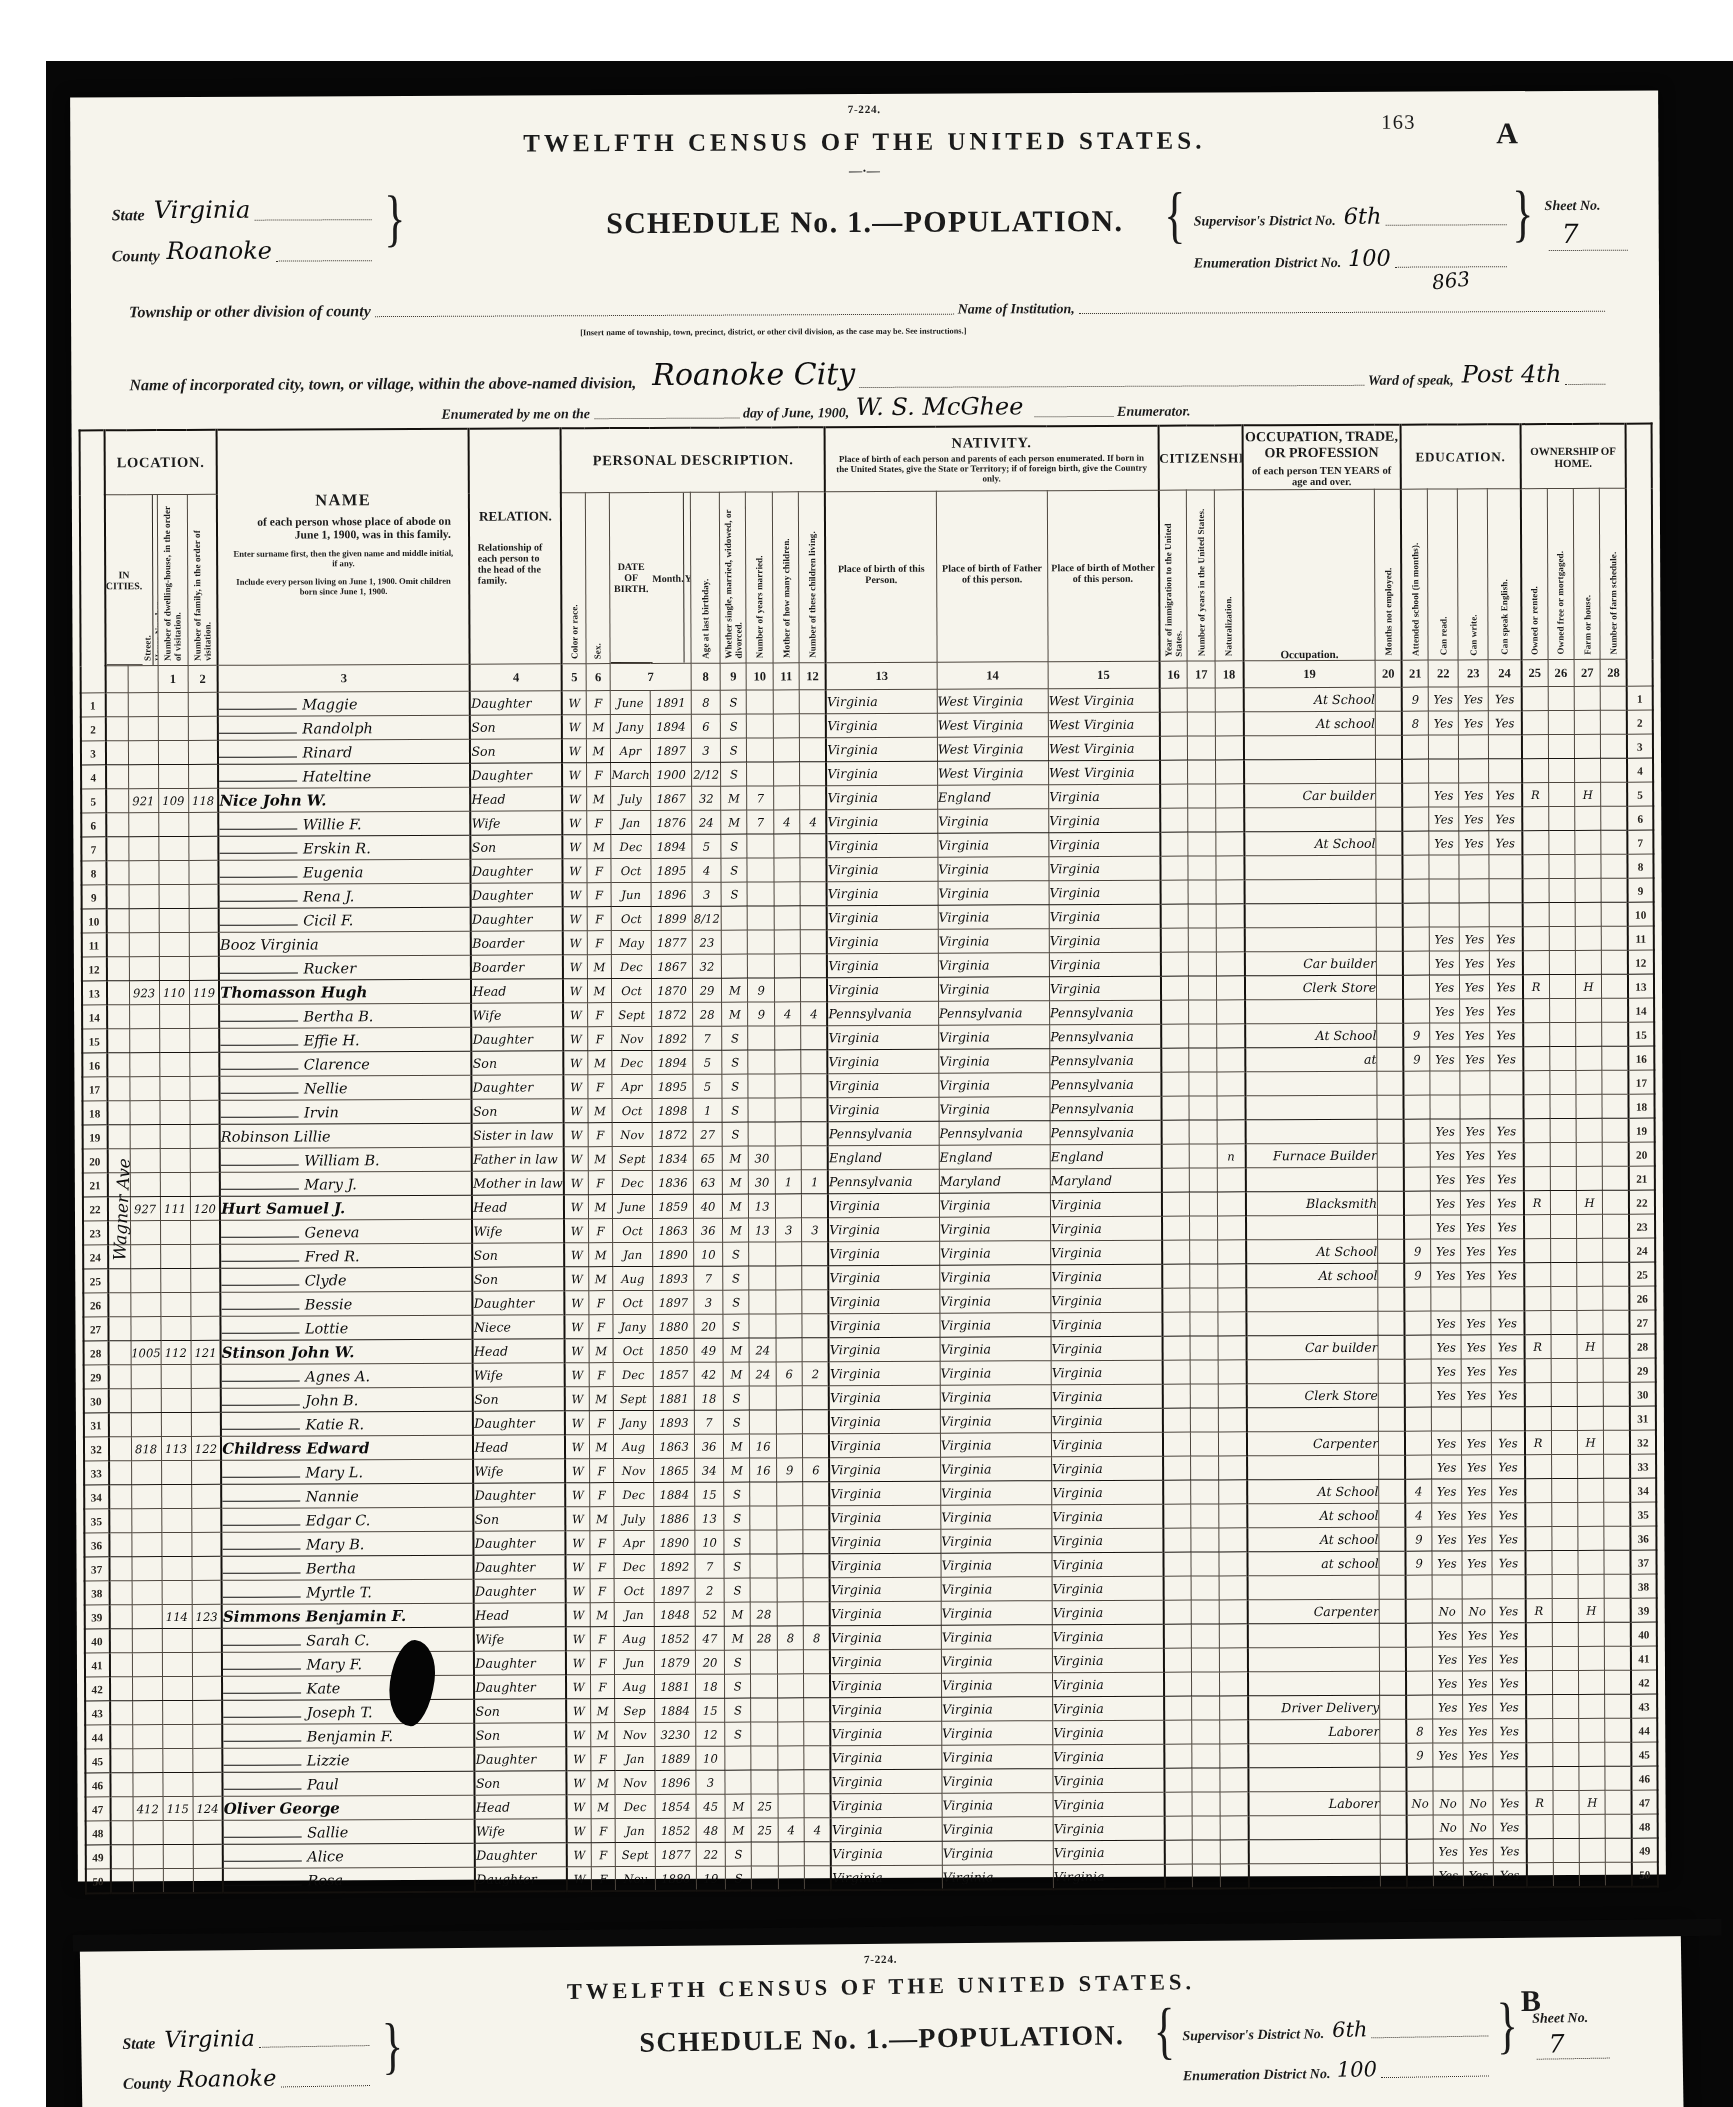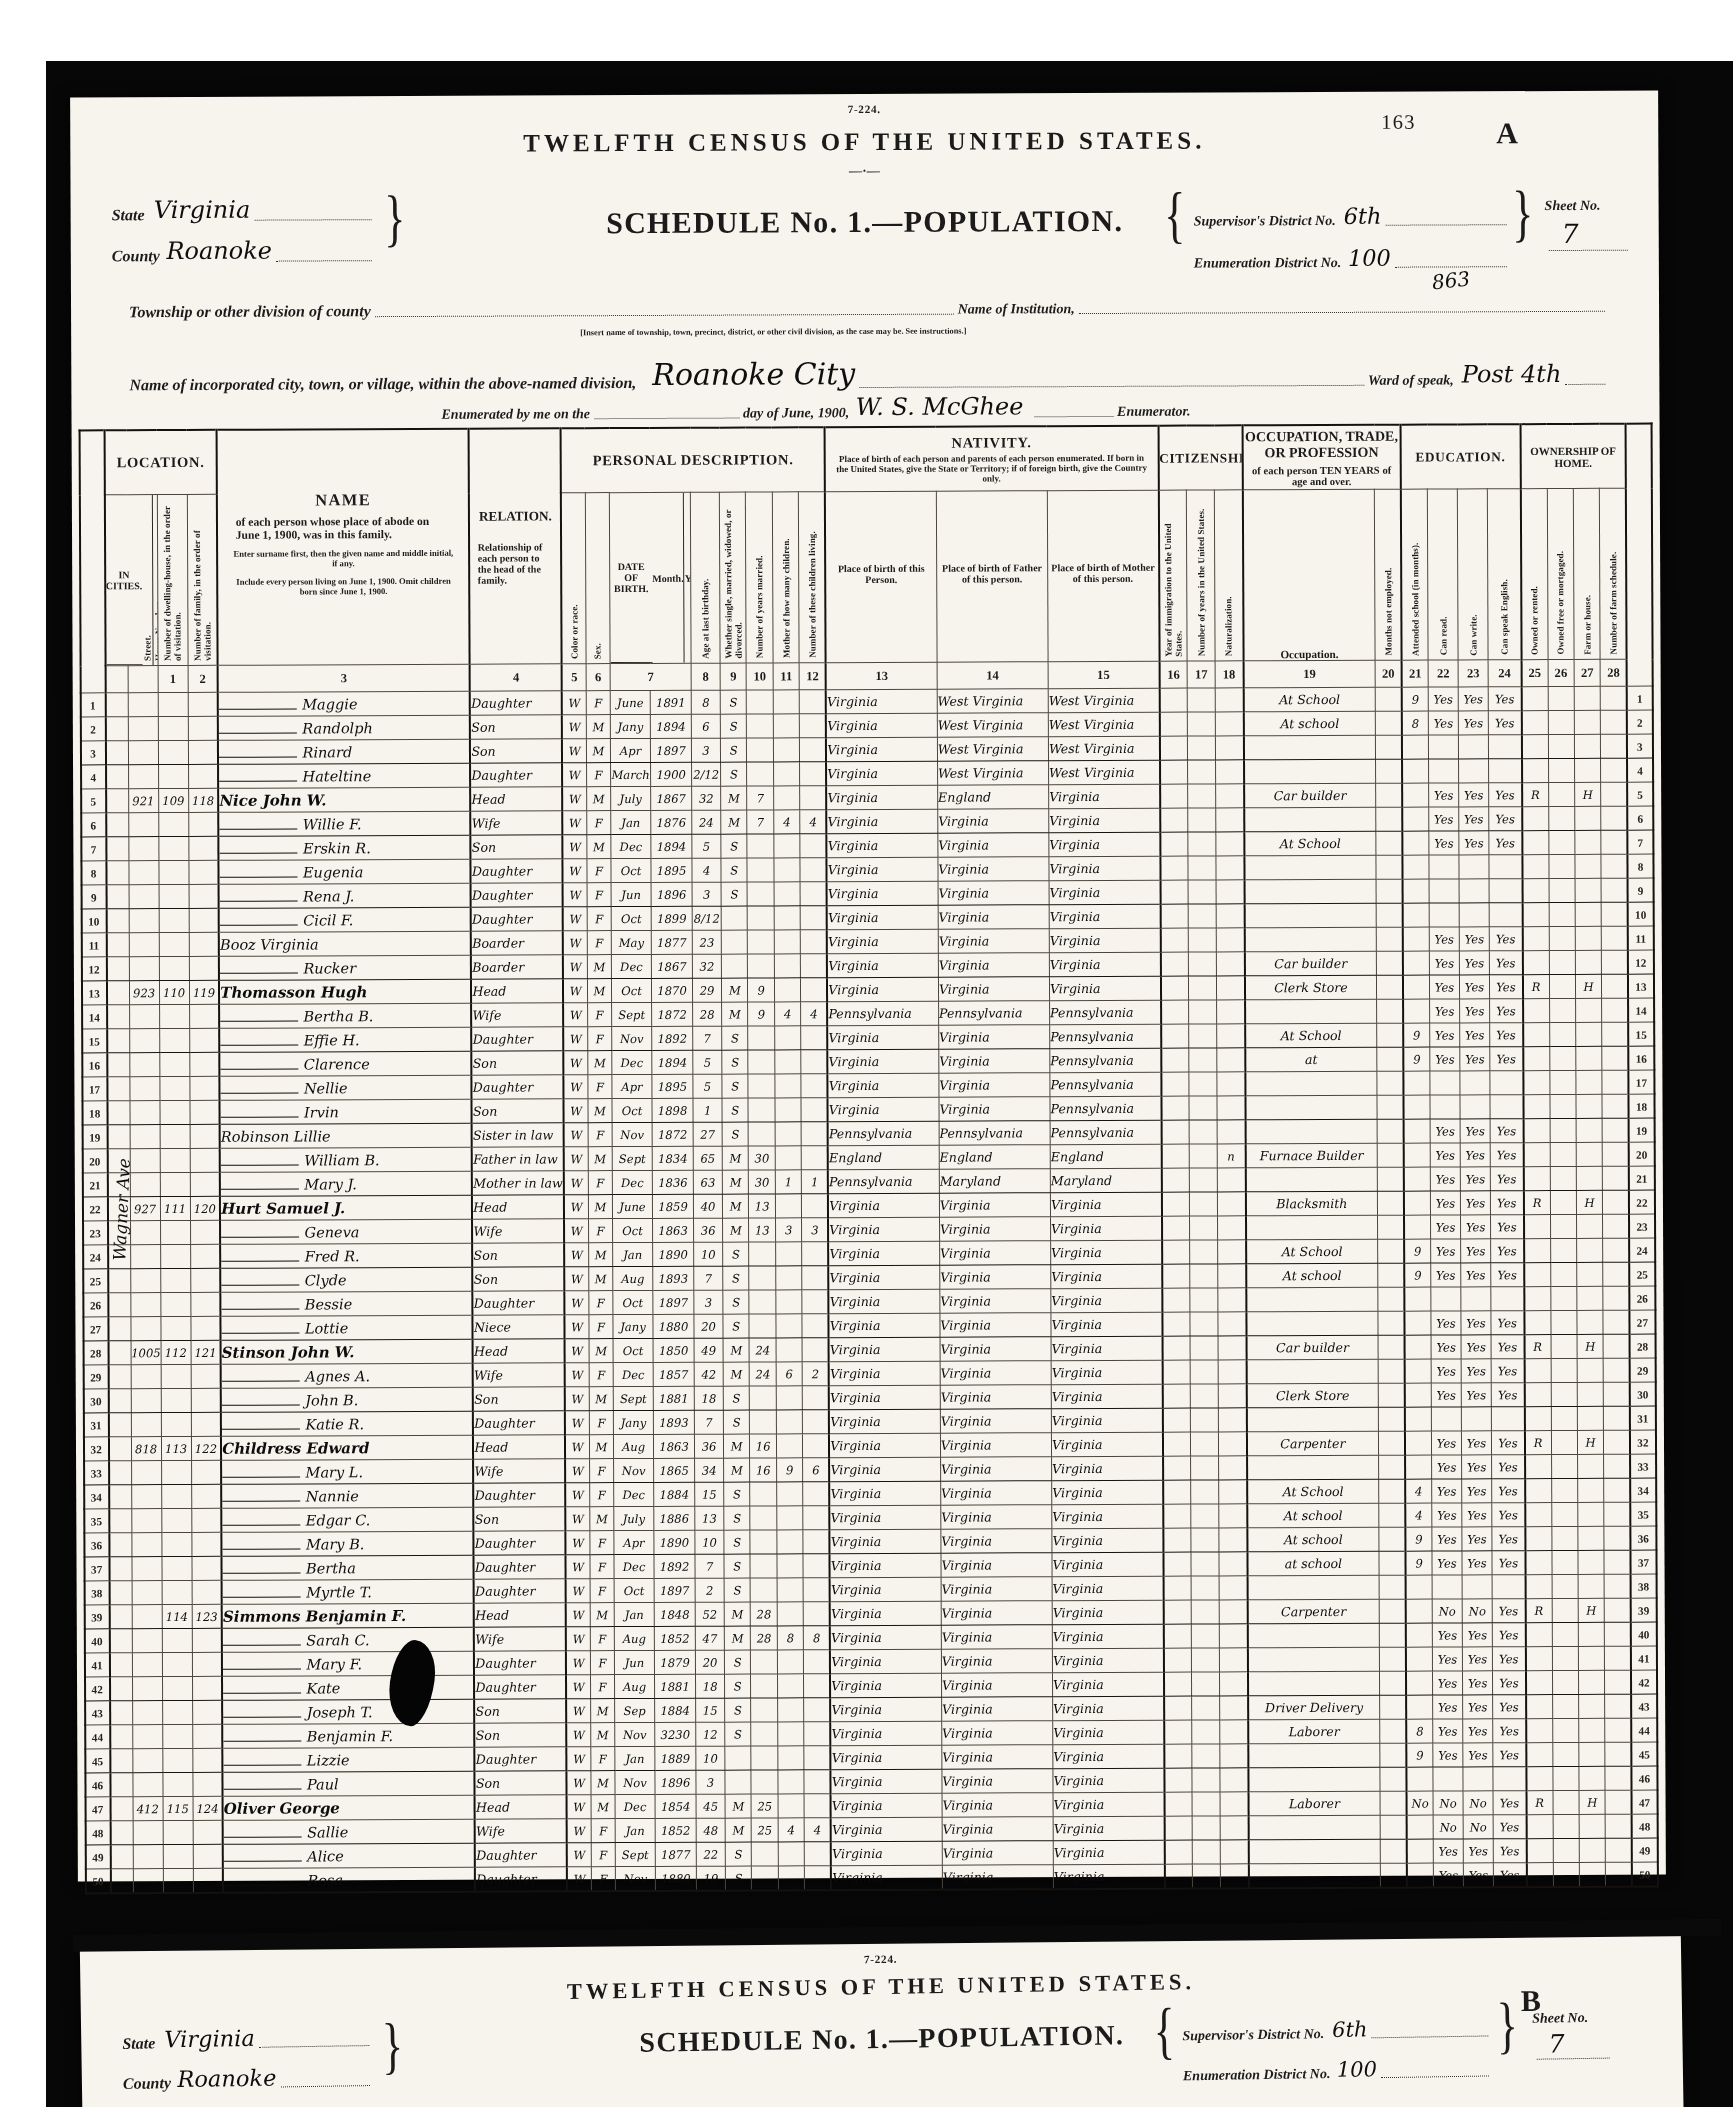--- a/index.html
+++ b/index.html
@@ -30,21 +30,21 @@
   table.census th,table.census td{border:0.7px solid #4d463e;padding:0;overflow:hidden;}
   thead th{border-color:#2b2620;background:transparent;vertical-align:middle;}
   .gR{border-right:2px solid #14110e !important;}
   .gt{font-size:14.5px;font-weight:bold;letter-spacing:0.7px;text-align:center;}
   th.groupcell{height:63px;}
   th.tall{height:170px;vertical-align:bottom;}
   .vt{writing-mode:vertical-rl;transform:rotate(180deg);font-size:9px;font-weight:bold;line-height:1.12;
       letter-spacing:0.1px;max-height:161px;white-space:normal;text-align:left;margin:4px auto;display:block;}
   .namecell div{white-space:normal;}
   .nm-title{font-size:16.5px;font-weight:bold;text-align:center;letter-spacing:1.3px;margin-bottom:5.3px;}
-  .nm-note1{font-size:11.6px;font-weight:bold;text-align:left;width:86%;margin:0 auto 7px;}
+  .nm-note1{font-size:11.6px;font-weight:bold;text-align:right;width:86%;margin:0 auto 7px;}
   .nm-note2,.nm-note3{font-size:8.6px;font-weight:bold;text-align:center;width:88%;margin:0 auto 8px;}
   .rel-title{font-size:13.2px;font-weight:bold;text-align:center;margin-bottom:17px;}
   .rel-note{font-size:10px;font-weight:bold;text-align:left;width:84%;margin:0 auto;white-space:normal;}
   .natnote{font-size:9px;font-weight:bold;white-space:normal;width:94%;margin:2.6px auto 0;text-align:center;}
   .poblabel{font-size:10px;font-weight:bold;white-space:normal;text-align:center;display:flex;align-items:center;justify-content:center;height:100%;padding:2.6px;}
   .occ1{font-size:14px;font-weight:bold;text-align:center;white-space:normal;}
   .occ2{font-size:10.6px;font-weight:bold;text-align:center;white-space:normal;margin-top:4px;}
   .occlabel{font-size:11.2px;font-weight:bold;text-align:center;}
   .composite{display:flex;flex-direction:row;height:170px;}
   .comp-top{border-bottom:1.3px solid #2b2620;display:flex;align-items:center;justify-content:center;
@@ -57,21 +57,21 @@
   
   tbody td{height:23px;border-left:0.7px solid #554e45;border-right:0.7px solid #554e45;
            border-top:none;border-bottom:0.9px dotted #7a7166;white-space:nowrap;}
   tr.r3 td{border-bottom:1.8px solid #17130f;}
   tbody tr:last-child td{border-bottom:1.8px solid #17130f;}
   td.num{font-size:11.2px;text-align:center;font-weight:bold;color:#26221d;font-family:"Liberation Serif",serif;}
   td.c{font-size:11.6px;text-align:center;}
   td.nm{font-size:14.5px;text-align:left;padding-left:8px;}
   td.rl{font-size:12.6px;text-align:left;padding-left:6.6px;}
   td.pb{font-size:12.6px;text-align:left;padding-left:8px;}
-  td.oc{font-size:12.6px;text-align:center;}
+  td.oc{font-size:12.6px;text-align:right;}
   td.hw{font-family:"DejaVu Serif",serif;font-style:italic;color:#0d0d0d;}
   td.ditto span.dash{display:inline-block;width:78px;border-bottom:1.7px solid #0d0d0d;height:9.2px;margin-right:5.3px;}
   td.headrow{font-weight:bold;font-size:15px;}
   
   .inkblot{position:absolute;background:#050505;border-radius:46% 54% 42% 58%/52% 44% 56% 48%;transform:rotate(8deg);}
   .street-note{position:absolute;transform:rotate(-87deg);transform-origin:left top;font-size:17px;}
   .scribble{position:absolute;font-size:20px;transform:rotate(-6deg);}
   .sig{font-size:24px;}
 </style>
 </head>

